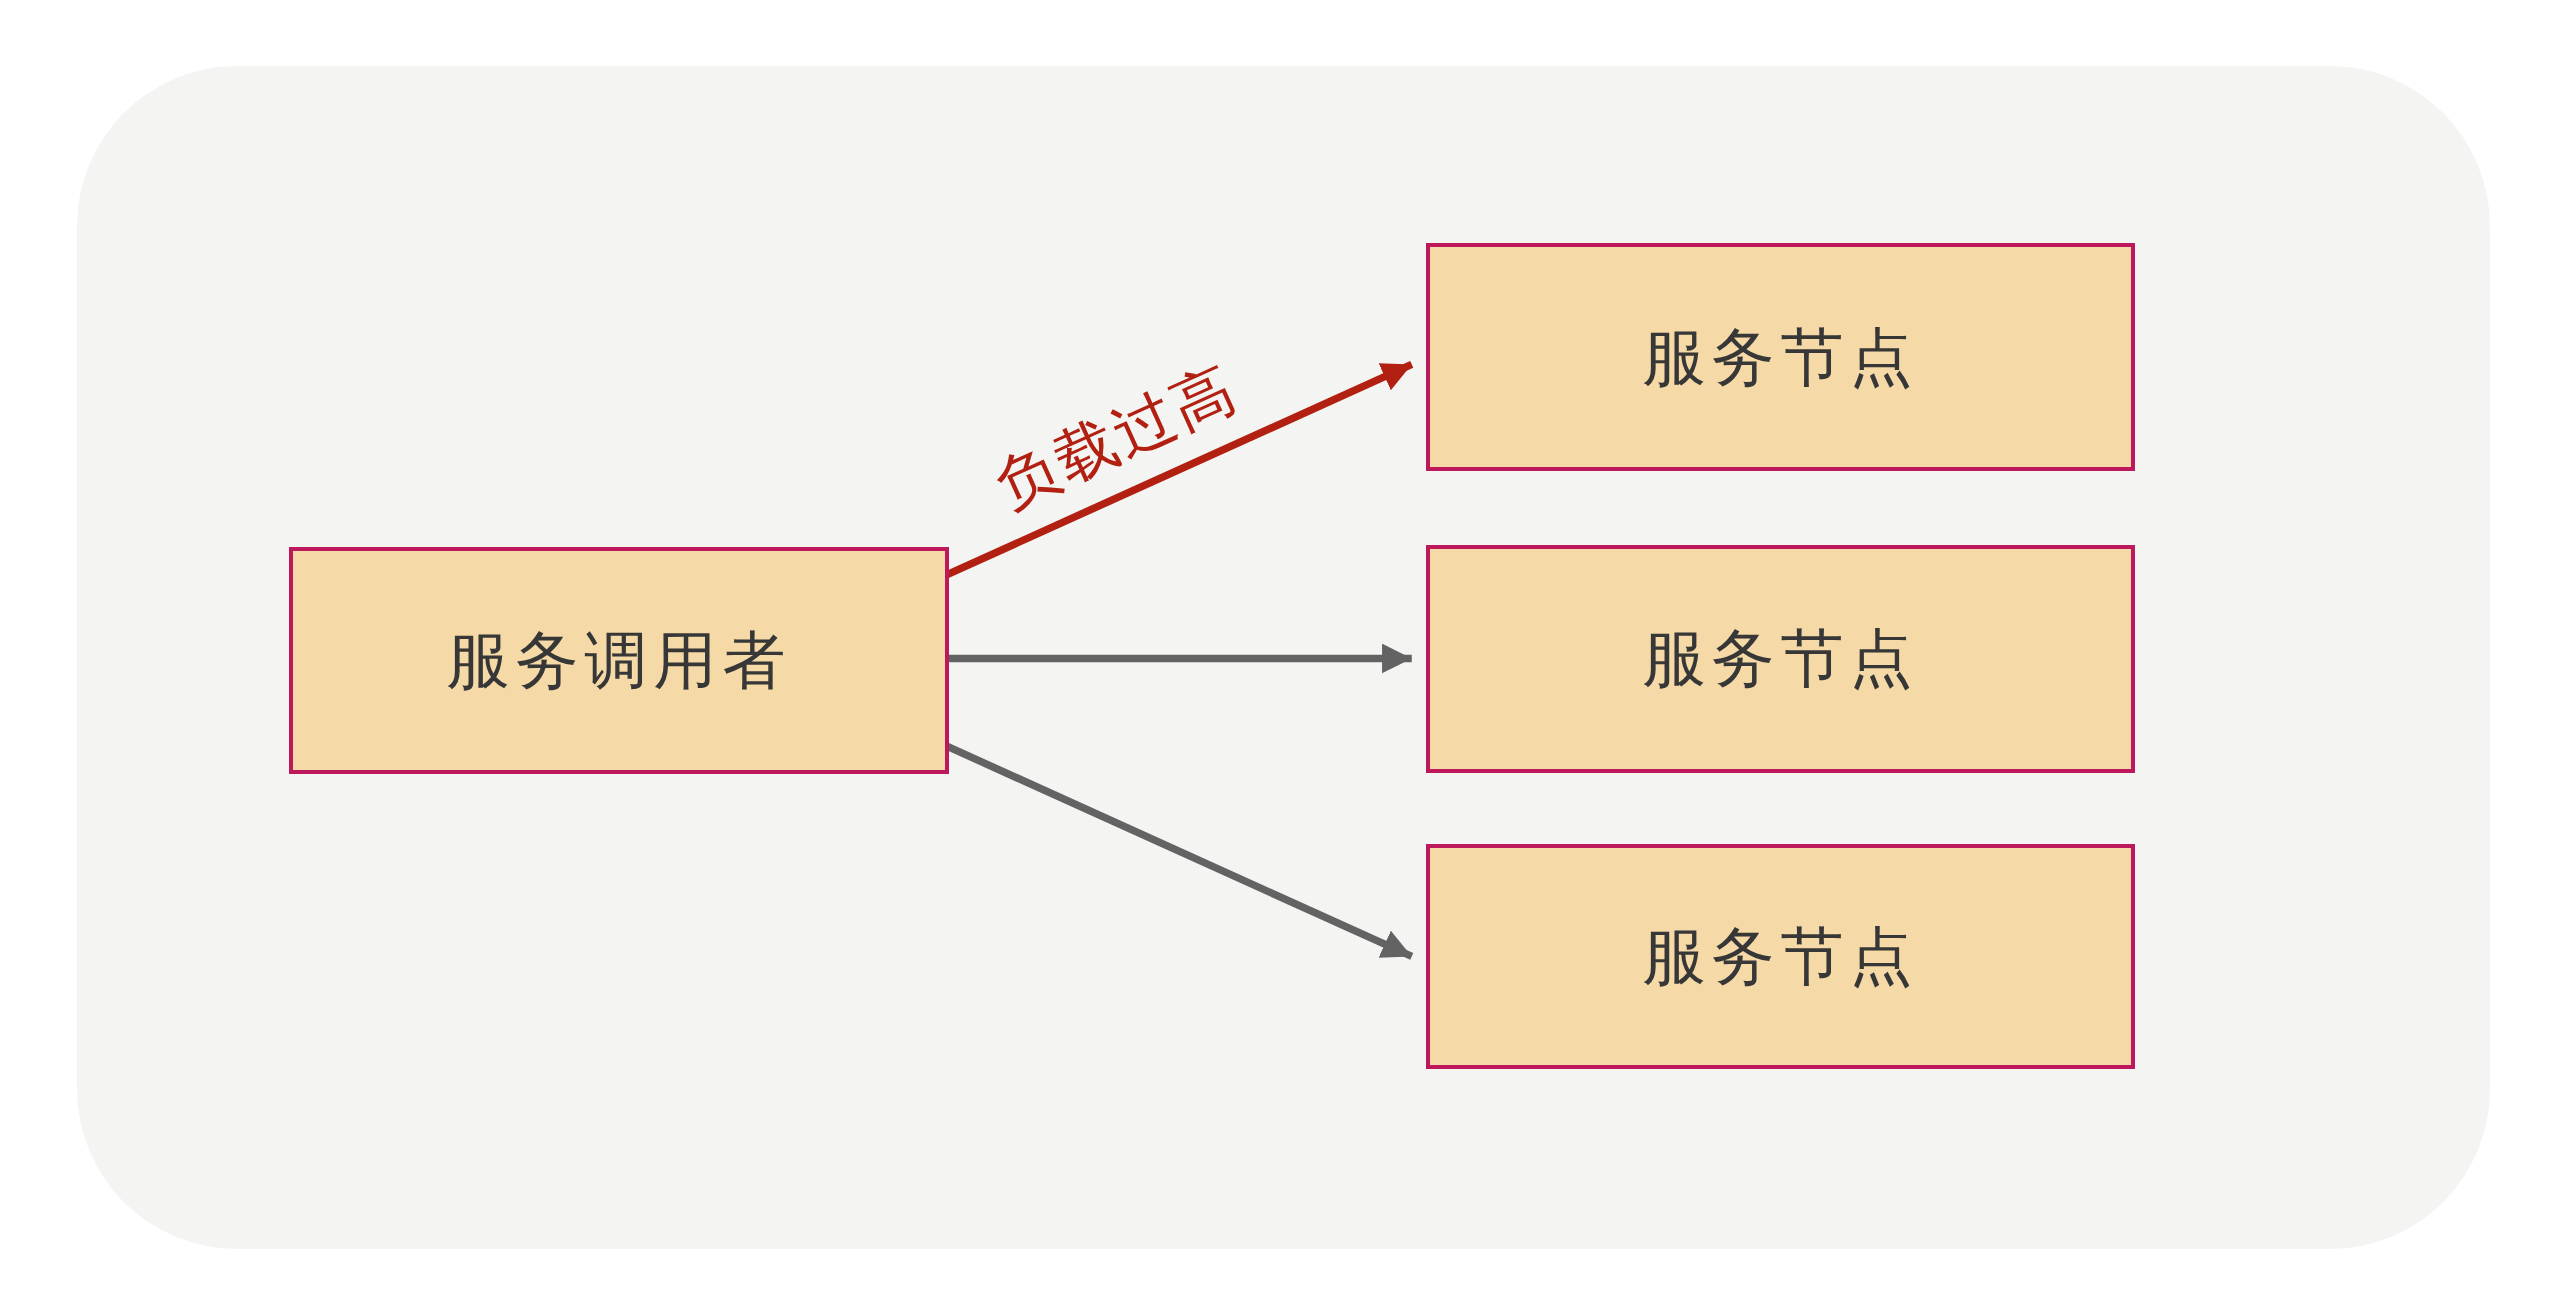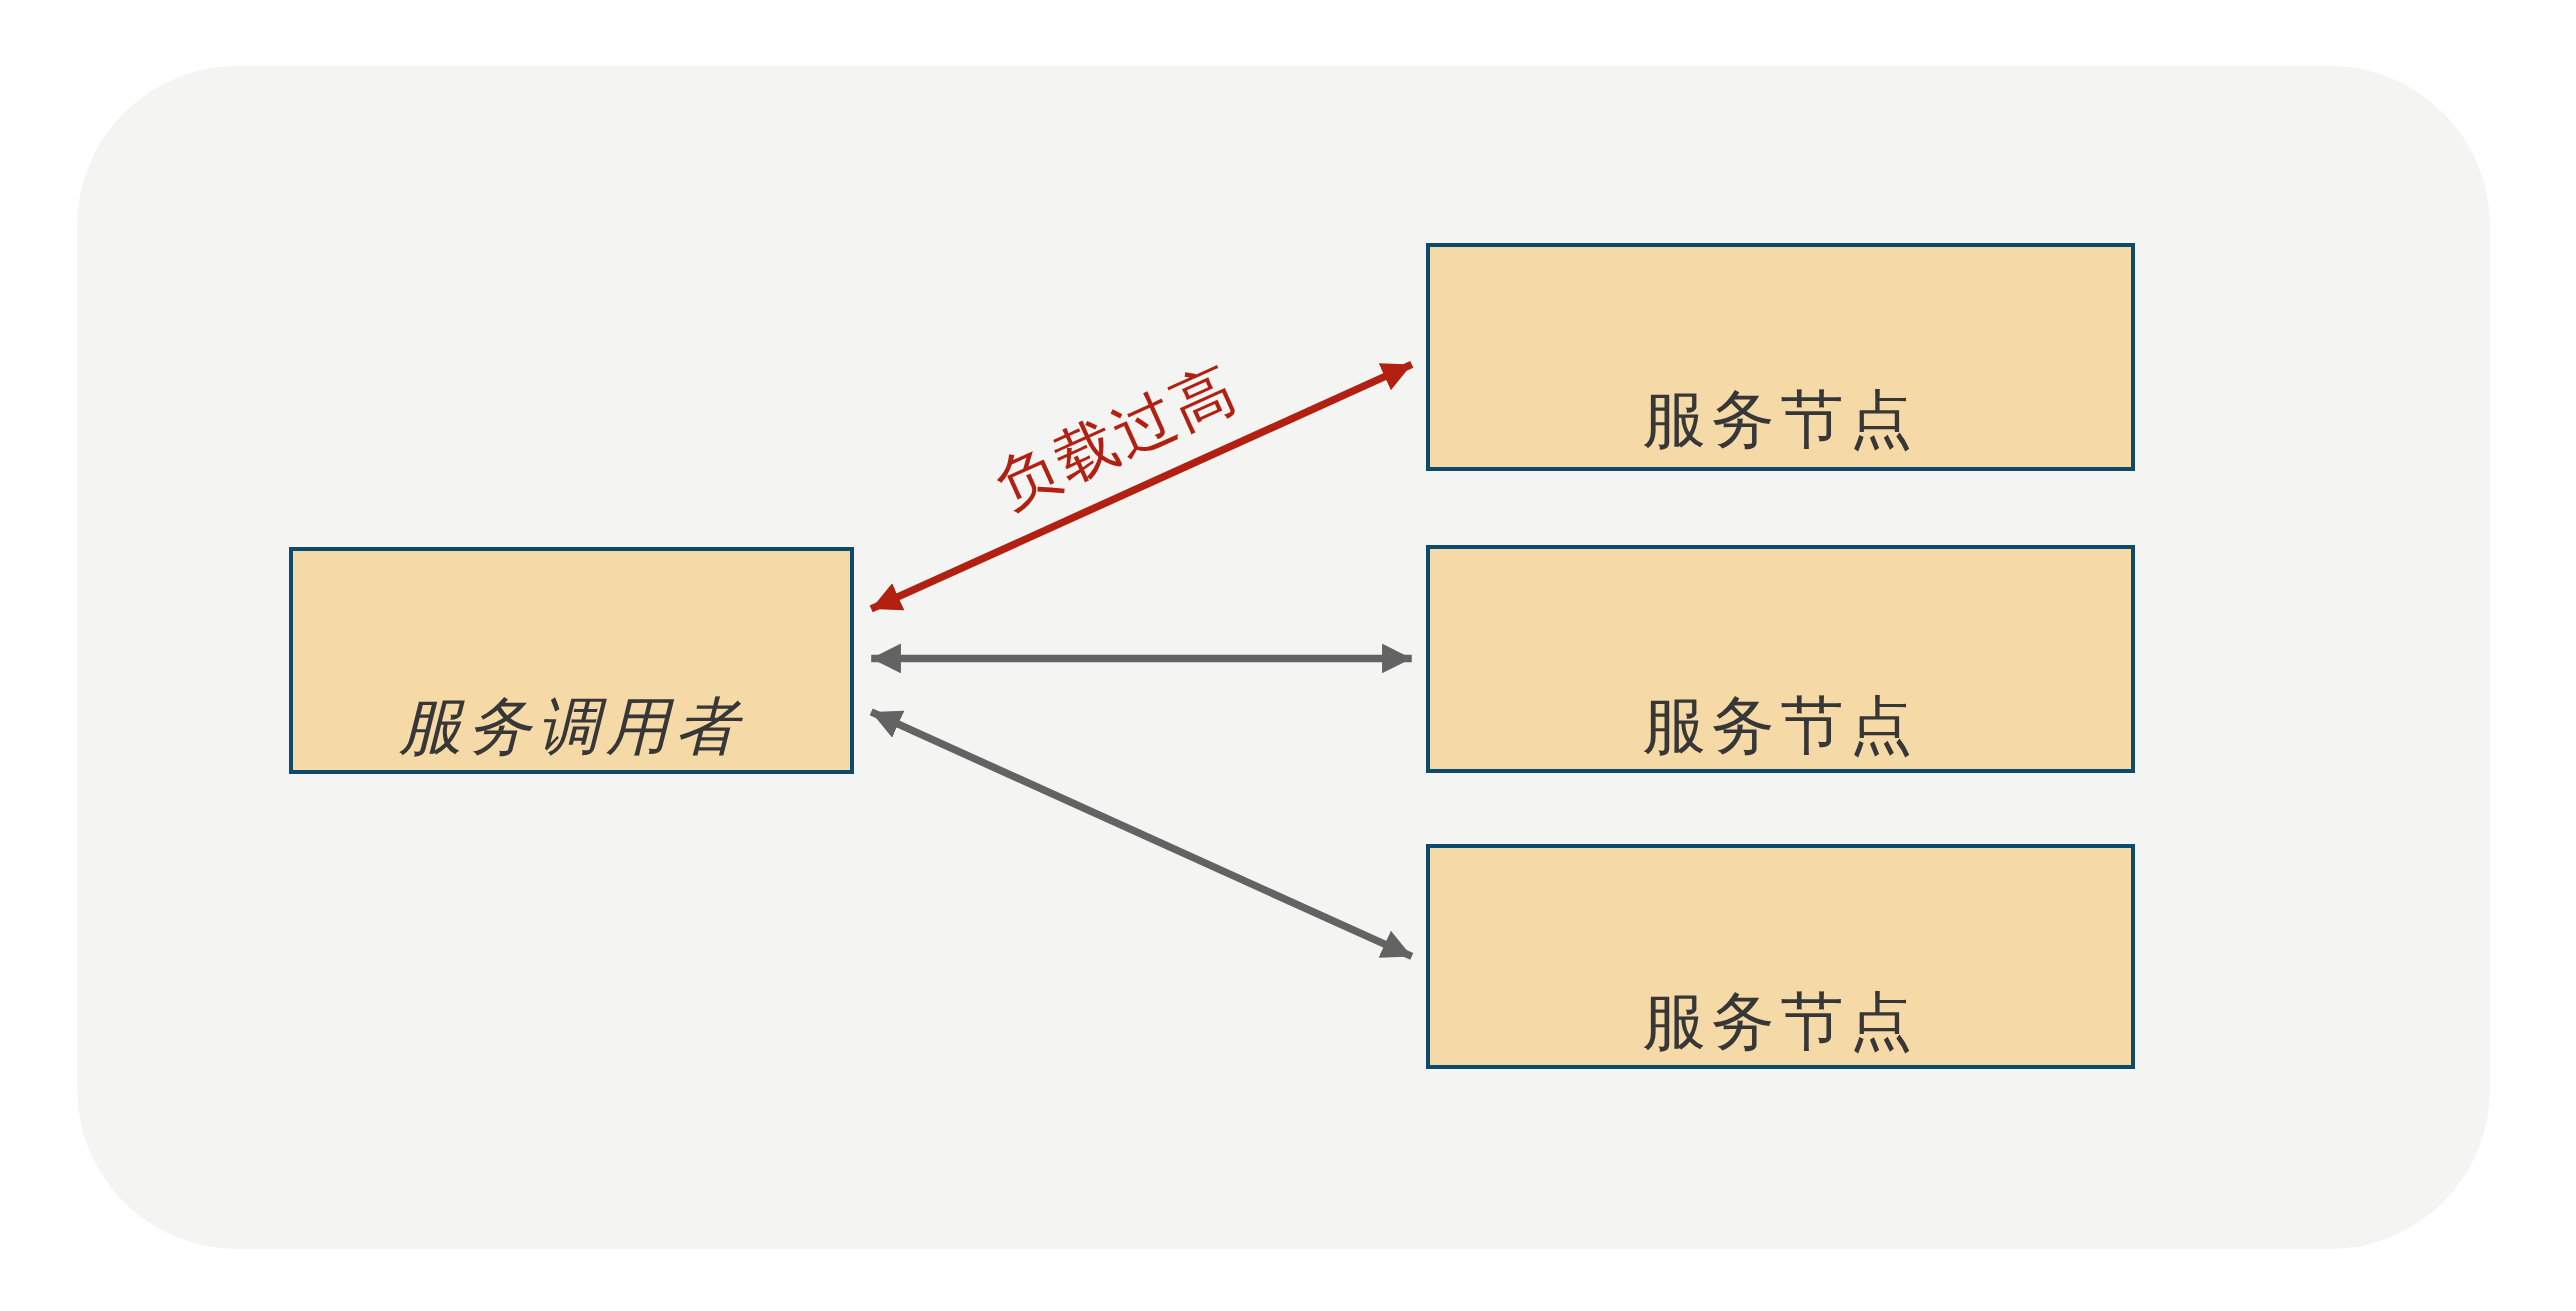--- a/index.html
+++ b/index.html
@@ -31,30 +31,30 @@
     left: 0;
     top: 0;
     width: 2576px;
     height: 1312px;
     pointer-events: none;
   }
   .box {
     position: absolute;
     box-sizing: border-box;
     background: #f5d9a6;
-    border: 4px solid #0c4a6e;
+    border: 4px solid #be185d;
     display: flex;
-    align-items: flex-end;
+    align-items: center;
     justify-content: center;
     text-align: center;
     color: #373737;
     font-size: 63px;
     letter-spacing: 6px;
   }
-  .box-caller   { left: 289px;  top: 547px; width: 565px; height: 227px; font-style: italic; }
+  .box-caller   { left: 289px;  top: 547px; width: 660px; height: 227px; }
   .box-top      { left: 1426px; top: 243px; width: 709px; height: 228px; }
   .box-middle   { left: 1426px; top: 545px; width: 709px; height: 228px; }
   .box-bottom   { left: 1426px; top: 844px; width: 709px; height: 225px; }
   .box-top .lines { line-height: 95px; }
   .edge-label {
     position: absolute;
     left: 1117px;
     top: 438px;
     transform: translate(-50%, -50%) rotate(-24.3deg);
     color: #b22012;

